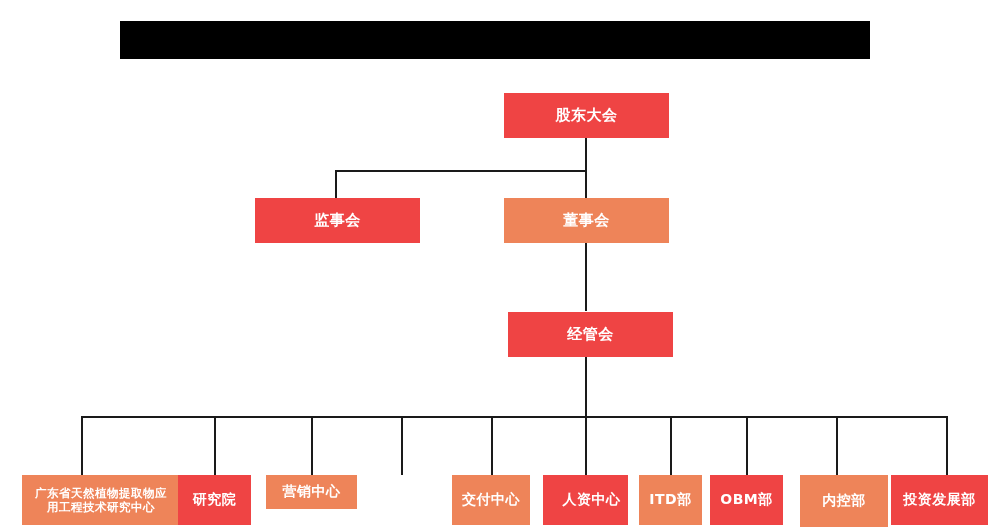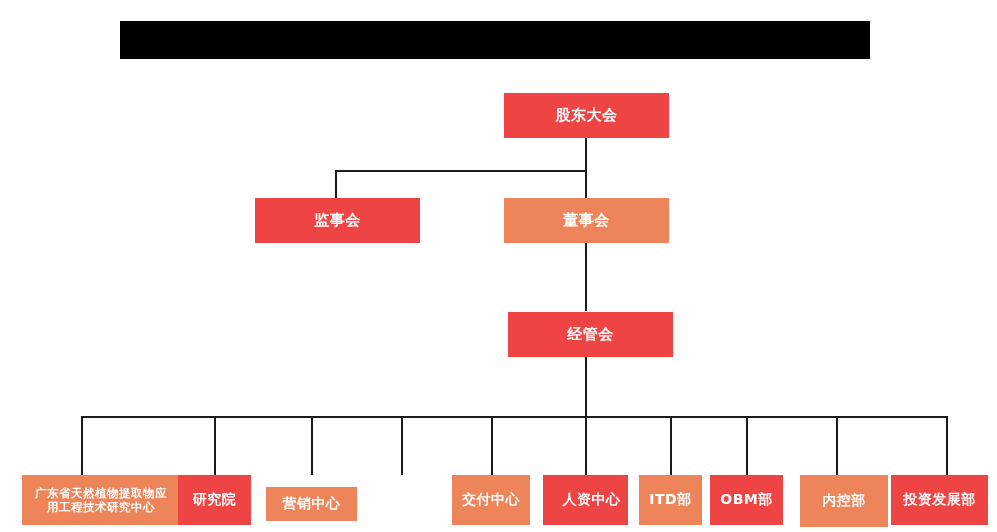--- a/index.html
+++ b/index.html
@@ -105,21 +105,21 @@
 
   <div class="node light node-xs" style="left:2px; top:475px; width:158px; height:50px;">
     <span class="node-label">广东省天然植物提取物应
 用工程技术研究中心</span>
   </div>
 
   <div class="node dark node-md" style="left:178px; top:475px; width:73px; height:50px;">
     <span class="node-label">研究院</span>
   </div>
 
-  <div class="node light node-md" style="left:266px; top:475px; width:91px; height:34px;margin-top:12px;">
+  <div class="node light node-md" style="left:266px; top:475px; width:91px; height:34px;">
     <span class="node-label">营销中心</span>
   </div>
 
 
   <div class="node light node-md" style="left:452px; top:475px; width:78px; height:50px;">
     <span class="node-label">交付中心</span>
   </div>
 
   <div class="node dark node-md" style="left:543px; top:475px; width:85px; height:50px;padding-left:16px;">
     <span class="node-label">人资中心</span>

